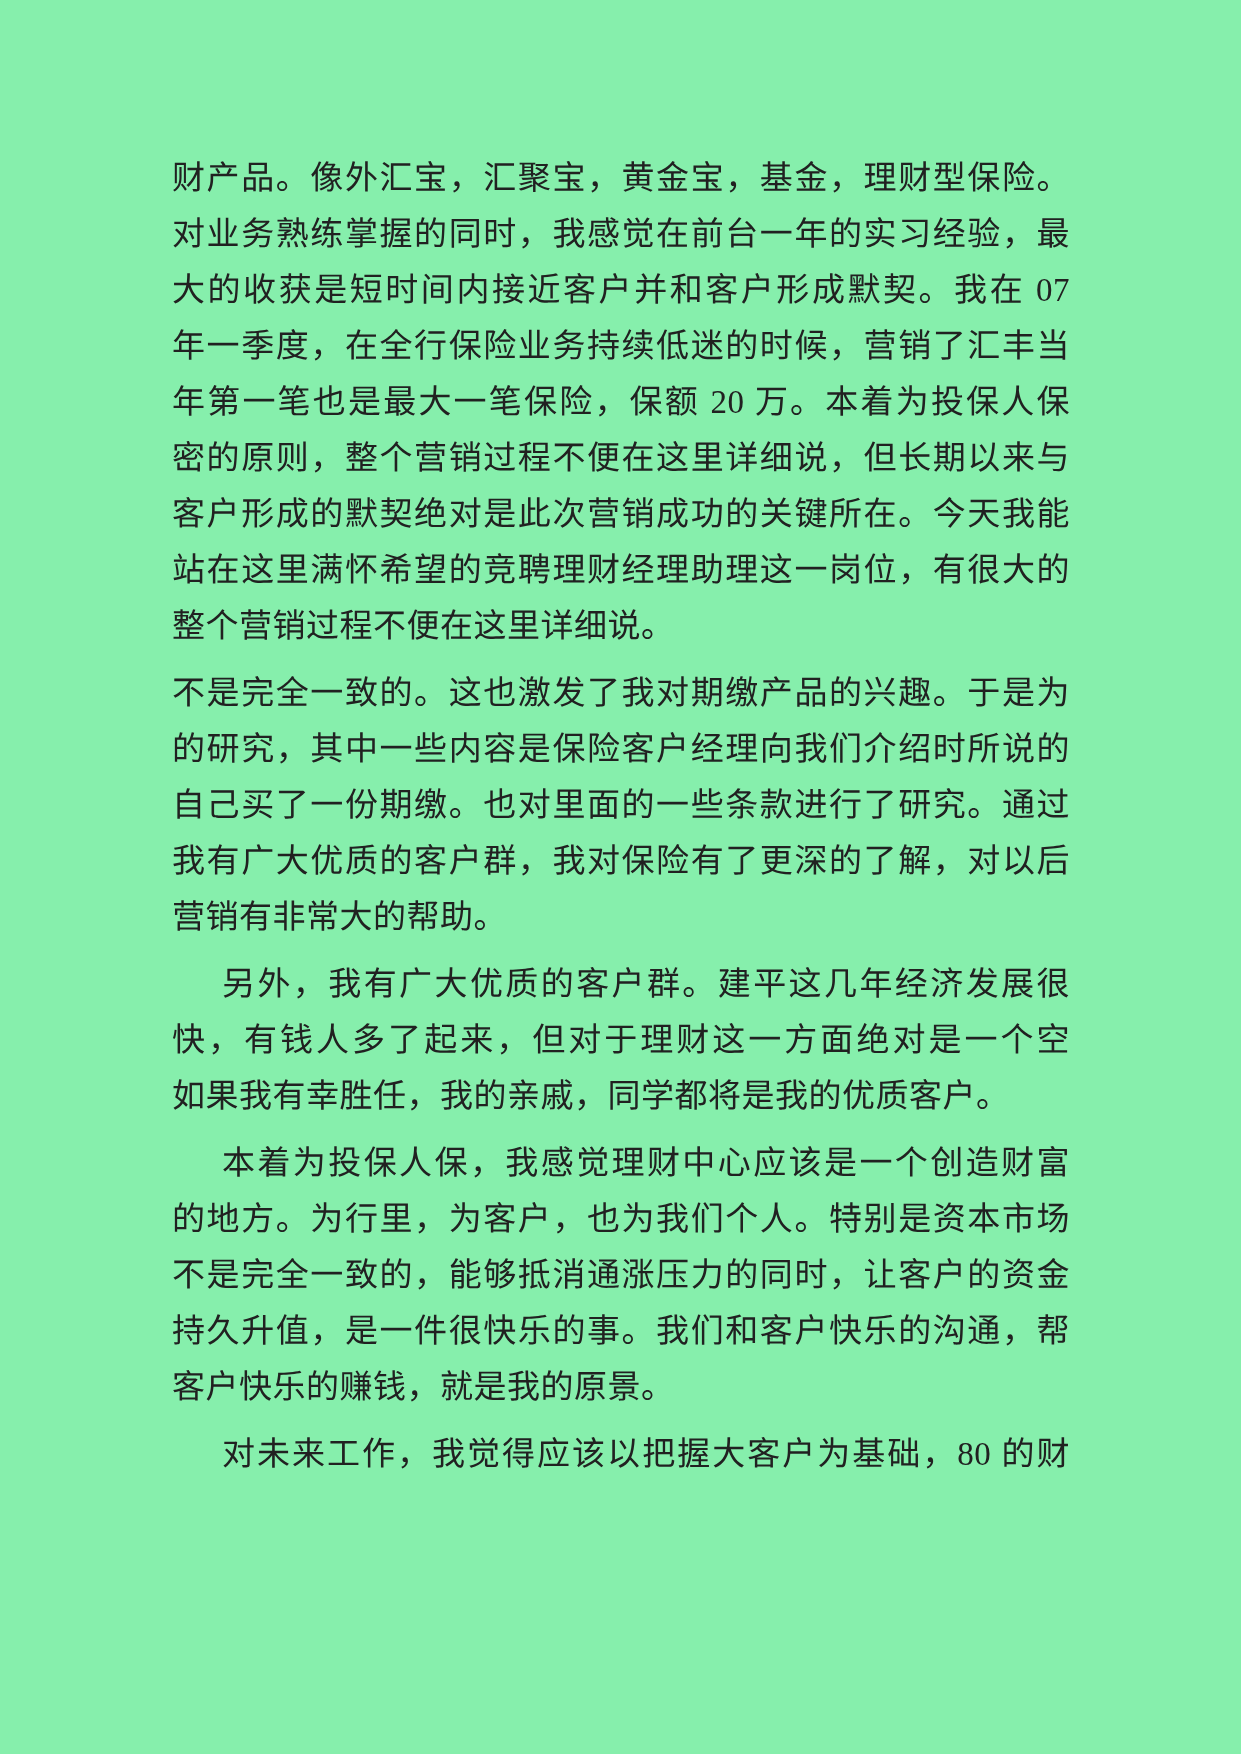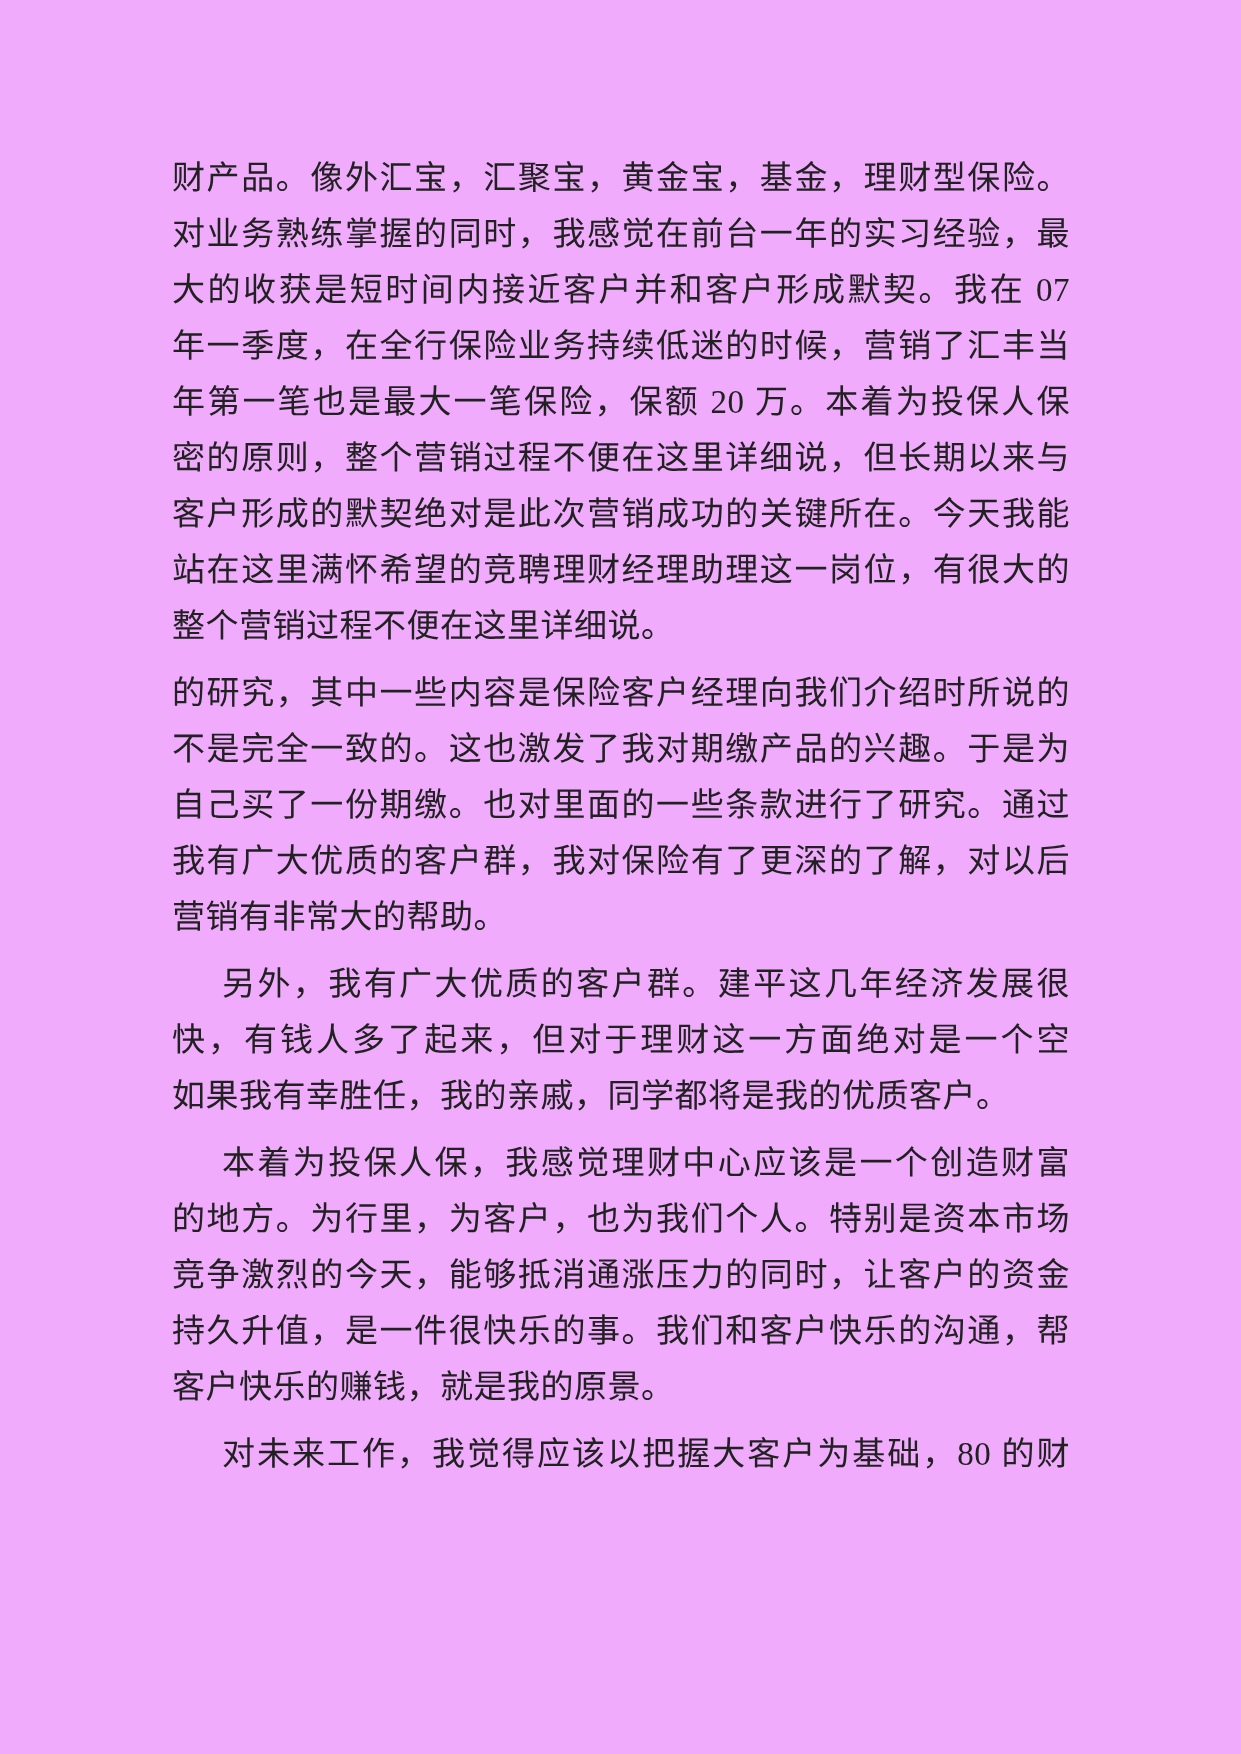--- a/index.html
+++ b/index.html
@@ -4,21 +4,21 @@
 <style>
   html, body {
     margin: 0;
     padding: 0;
     background: #e8e8e8;
   }
   .page {
     position: relative;
     width: 1241px;
     height: 1754px;
-    background: #f0abfc;
+    background: #86efac;
     margin: 0 auto;
     overflow: hidden;
   }
   .doc-body {
     position: absolute;
     left: 172px;
     top: 150px;
     width: 898px;
   }
   .para { margin: 0; padding: 0; }
@@ -54,37 +54,37 @@
       <div class="line">大的收获是短时间内接近客户并和客户形成默契。我在 07</div>
       <div class="line">年一季度，在全行保险业务持续低迷的时候，营销了汇丰当</div>
       <div class="line">年第一笔也是最大一笔保险，保额 20 万。本着为投保人保</div>
       <div class="line">密的原则，整个营销过程不便在这里详细说，但长期以来与</div>
       <div class="line">客户形成的默契绝对是此次营销成功的关键所在。今天我能</div>
       <div class="line">站在这里满怀希望的竞聘理财经理助理这一岗位，有很大的</div>
       <div class="line end">整个营销过程不便在这里详细说。</div>
     </div>
 
     <div class="para">
+      <div class="line">不是完全一致的。这也激发了我对期缴产品的兴趣。于是为</div>
       <div class="line">的研究，其中一些内容是保险客户经理向我们介绍时所说的</div>
-      <div class="line">不是完全一致的。这也激发了我对期缴产品的兴趣。于是为</div>
       <div class="line">自己买了一份期缴。也对里面的一些条款进行了研究。通过</div>
       <div class="line">我有广大优质的客户群，我对保险有了更深的了解，对以后</div>
       <div class="line end">营销有非常大的帮助。</div>
     </div>
 
     <div class="para">
       <div class="line indent">另外，我有广大优质的客户群。建平这几年经济发展很</div>
       <div class="line">快，有钱人多了起来，但对于理财这一方面绝对是一个空白。</div>
       <div class="line end">如果我有幸胜任，我的亲戚，同学都将是我的优质客户。</div>
     </div>
 
     <div class="para">
       <div class="line indent">本着为投保人保，我感觉理财中心应该是一个创造财富</div>
       <div class="line">的地方。为行里，为客户，也为我们个人。特别是资本市场</div>
-      <div class="line">竞争激烈的今天，能够抵消通涨压力的同时，让客户的资金</div>
+      <div class="line">不是完全一致的，能够抵消通涨压力的同时，让客户的资金</div>
       <div class="line">持久升值，是一件很快乐的事。我们和客户快乐的沟通，帮</div>
       <div class="line end">客户快乐的赚钱，就是我的原景。</div>
     </div>
 
     <div class="para">
       <div class="line indent">对未来工作，我觉得应该以把握大客户为基础，80 的财</div>
     </div>
 
   </div>
 </div>

